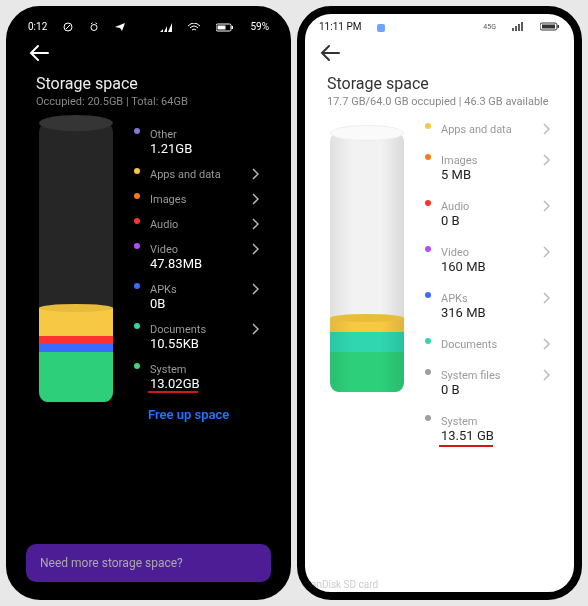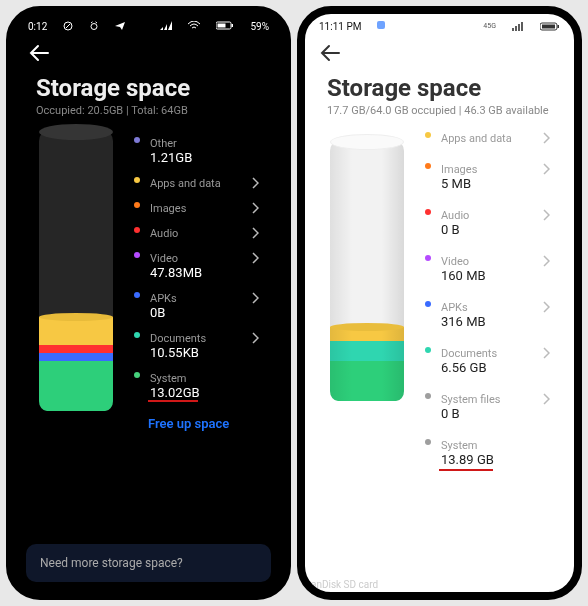--- a/index.html
+++ b/index.html
@@ -1,26 +1,26 @@
 <!DOCTYPE html>
 <html><head>
 <meta charset="utf-8">
 <style>
   *{box-sizing:border-box;margin:0;padding:0;font-family:-apple-system,Segoe UI,Roboto,Arial,sans-serif}
   body{background:#e8e8e8;padding:6px;width:588px;height:606px;display:flex;gap:6px}
   .phone{border-radius:34px;position:relative;overflow:hidden;flex:1;border:8px solid #000}
   .phone.dark{background:#000;color:#fff}
   .phone.light{background:#fff;color:#111}
   .statusbar{height:22px;display:flex;align-items:center;justify-content:space-between;padding:2px 14px 0;font-size:10px}
-  .status-left,.status-right{display:flex;align-items:flex-start;gap:16px}
+  .status-left,.status-right{display:flex;align-items:flex-end;gap:16px}
   .ic svg{display:block}
   .header{display:flex;align-items:center;padding:8px 14px}
   .back svg{display:block}
   .title{padding:4px 22px 2px}
-  .title h1{font-weight:700;font-size:24px}
+  .title h1{font-weight:400;font-size:16px}
   .dark .title h1{color:#eee}
   .light .title h1{color:#333}
   .subtitle{padding:0 22px 6px;font-size:11px;color:#888}
   .content{display:flex;padding:8px 16px 0;gap:10px}
   .cyl-wrap{flex:0 0 92px;display:flex;align-items:flex-start;justify-content:center}
   .cyl{width:74px;height:280px;position:relative}
   .cyl .top-ellipse{position:absolute;top:-7px;left:0;width:100%;height:16px;border-radius:50%}
   .cyl .body{position:absolute;top:0;left:0;width:100%;height:100%;border-radius:8px/10px;overflow:hidden;display:flex;flex-direction:column;justify-content:flex-end}
   .seg{width:100%}
   .seg-top{height:8px;border-radius:50%;margin-bottom:-4px;position:relative;z-index:2}
@@ -30,21 +30,21 @@
   .dot{width:6px;height:6px;border-radius:50%;margin-right:10px;flex:0 0 6px}
   .rowtext{flex:1}
   .cat{font-size:11px;color:#999}
   .light .cat{color:#9a9a9a}
   .val{font-size:13px}
   .dark .val{color:#fff}
   .light .val{color:#222}
   .chev{color:#bbb;flex:0 0 14px}
   .chev svg{display:block}
   .freeup{color:#1e73ff;font-weight:600;font-size:13px;padding:10px 0 6px 16px}
-  .footer{position:absolute;bottom:10px;left:12px;right:12px;background:#0f172a;border-radius:10px;padding:12px 14px;color:#aaa;font-size:12px}
+  .footer{position:absolute;bottom:10px;left:12px;right:12px;background:#4c1d95;border-radius:10px;padding:12px 14px;color:#aaa;font-size:12px}
   .underline{position:absolute;bottom:4px;left:16px;width:50px;height:2px;background:#d01818}
   .light .underline{left:16px;width:54px;bottom:5px}
   .cyl.light-cyl .shade{position:absolute;inset:0;border-radius:8px/10px;background:linear-gradient(90deg,rgba(0,0,0,.08),rgba(0,0,0,0) 30%,rgba(0,0,0,0) 70%,rgba(0,0,0,.1))}
   .sd{position:absolute;bottom:2px;left:0;right:0;text-align:left;font-size:10px;color:#ccc}
   .light-cyl-wrap{padding-top:18px}
   .light .content{padding-top:0}
 </style>
 </head>
 <body>
 
@@ -314,21 +314,20 @@
           <span class="chev">
             <svg width="8" height="12" viewBox="0 0 8 12">
               <path d="M2 1 L7 6 L2 11" fill="none" stroke="#bbb" stroke-width="1.5"></path>
             </svg>
           </span>
         </div>
         <div class="row">
           <span class="dot" style="background:#2fd6b0"></span>
           <div class="rowtext">
             <div class="cat">Documents</div>
-            <div class="val">6.56 GB</div>
           </div>
           <span class="chev">
             <svg width="8" height="12" viewBox="0 0 8 12">
               <path d="M2 1 L7 6 L2 11" fill="none" stroke="#bbb" stroke-width="1.5"></path>
             </svg>
           </span>
         </div>
         <div class="row">
           <span class="dot" style="background:#9e9e9e"></span>
           <div class="rowtext">
@@ -338,20 +337,20 @@
           <span class="chev">
             <svg width="8" height="12" viewBox="0 0 8 12">
               <path d="M2 1 L7 6 L2 11" fill="none" stroke="#bbb" stroke-width="1.5"></path>
             </svg>
           </span>
         </div>
         <div class="row">
           <span class="dot" style="background:#9e9e9e"></span>
           <div class="rowtext">
             <div class="cat">System</div>
-            <div class="val">13.89 GB</div>
+            <div class="val">13.51 GB</div>
           </div>
           <span class="underline"></span>
         </div>
       </div>
   </div>
   <div class="sd">SanDisk SD card</div>
 </div>
 
 </body></html>

